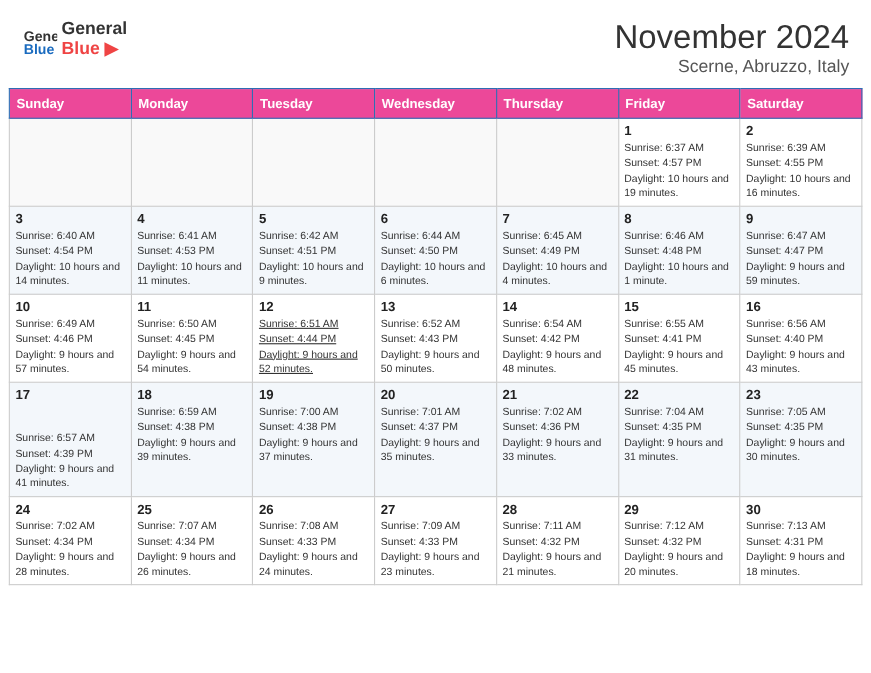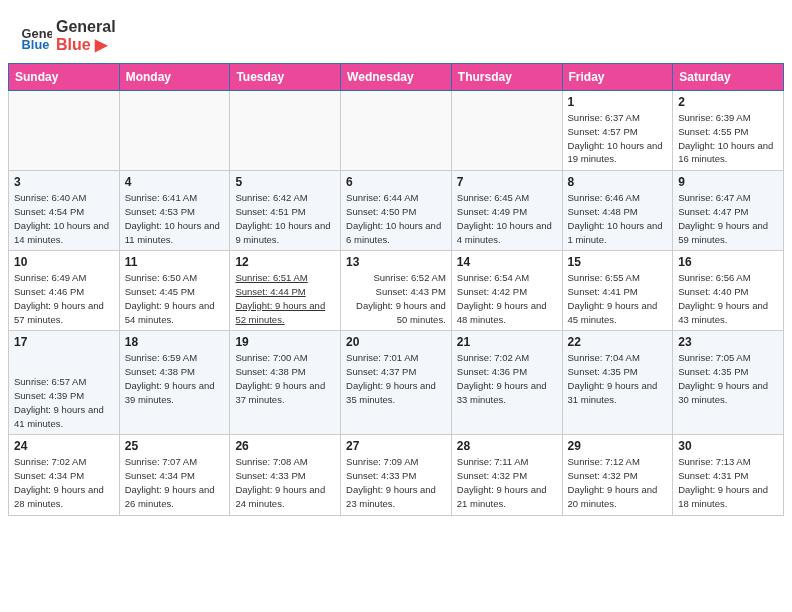--- a/index.html
+++ b/index.html
@@ -90,20 +90,22 @@
       <text x="2" y="36" font-size="16" font-weight="bold" fill="#1a6bbf" font-family="Arial">Blue</text>
 
       <polygon points="105,8 120,28 90,28" fill="#2e6db4" transform="scale(0.28) translate(60,-5)"></polygon>
     </svg>
     <div style="display:flex;flex-direction:column;line-height:1.1">
       <span style="font-size:16px;font-weight:bold;color:#333;">General</span>
       <span style="font-size:16px;font-weight:bold;color:#ef4444;">Blue ▶</span>
     </div>
   </div>
   <div class="title-block">
+    <div class="month-title">November 2024</div>
+    <div class="location-title">Scerne, Abruzzo, Italy</div>
   </div>
 </div>
 
 <div class="calendar-wrap">
   <table>
     <thead>
       <tr>
       <th>Sunday</th>
           <th>Monday</th>
           <th>Tuesday</th>
@@ -191,21 +193,21 @@
 Daylight: 9 hours and 54 minutes.</div>
           </td>
           <td>
             <span class="day-num">12</span>
             <div class="day-info" style="white-space: pre-line; text-decoration: underline;">Sunrise: 6:51 AM
 Sunset: 4:44 PM
 Daylight: 9 hours and 52 minutes.</div>
           </td>
           <td>
             <span class="day-num">13</span>
-            <div class="day-info" style="white-space: pre-line; text-align: right;">Sunrise: 6:52 AM
+            <div class="day-info" style="white-space: pre-line;">Sunrise: 6:52 AM
 Sunset: 4:43 PM
 Daylight: 9 hours and 50 minutes.</div>
           </td>
           <td>
             <span class="day-num">14</span>
             <div class="day-info" style="white-space: pre-line;">Sunrise: 6:54 AM
 Sunset: 4:42 PM
 Daylight: 9 hours and 48 minutes.</div>
           </td>
           <td>

